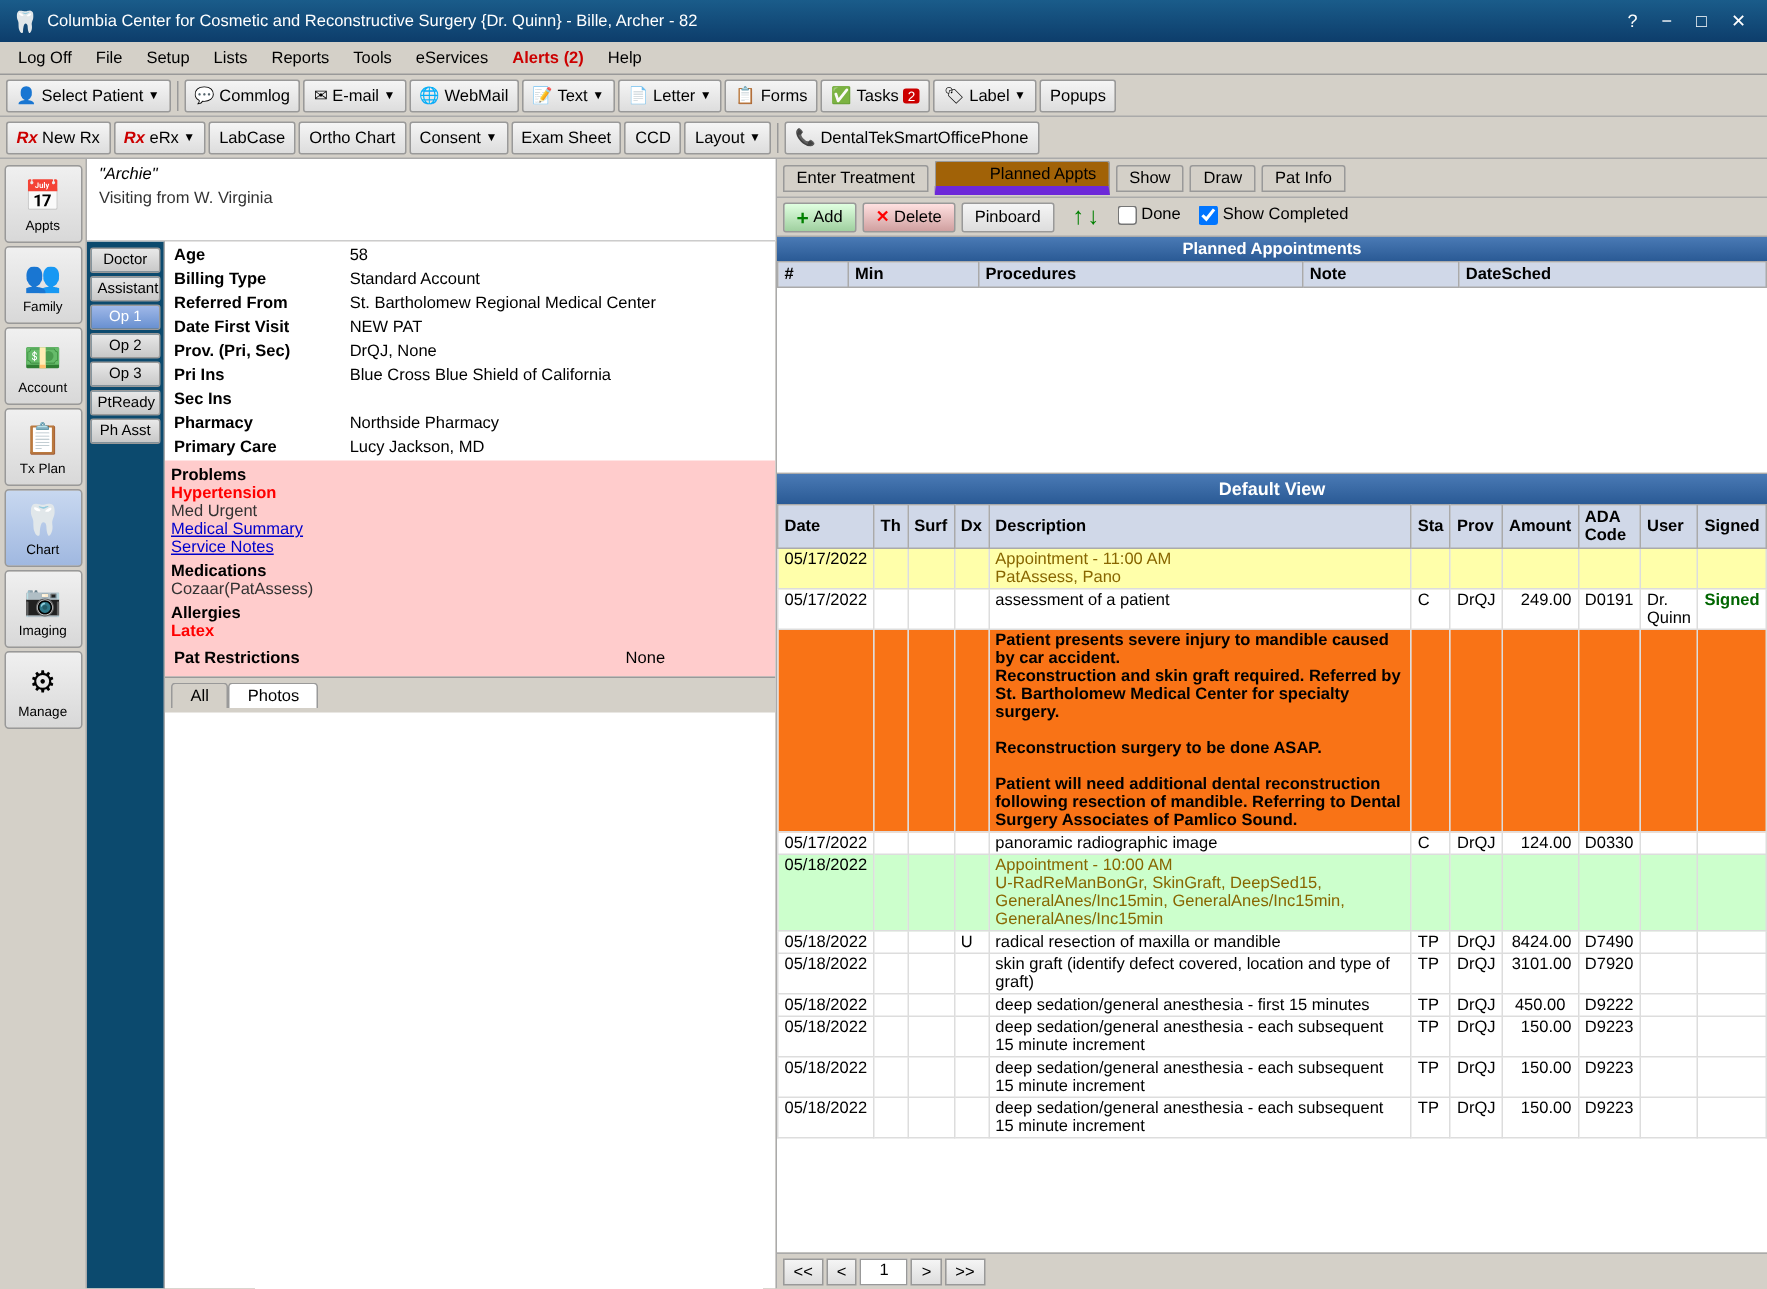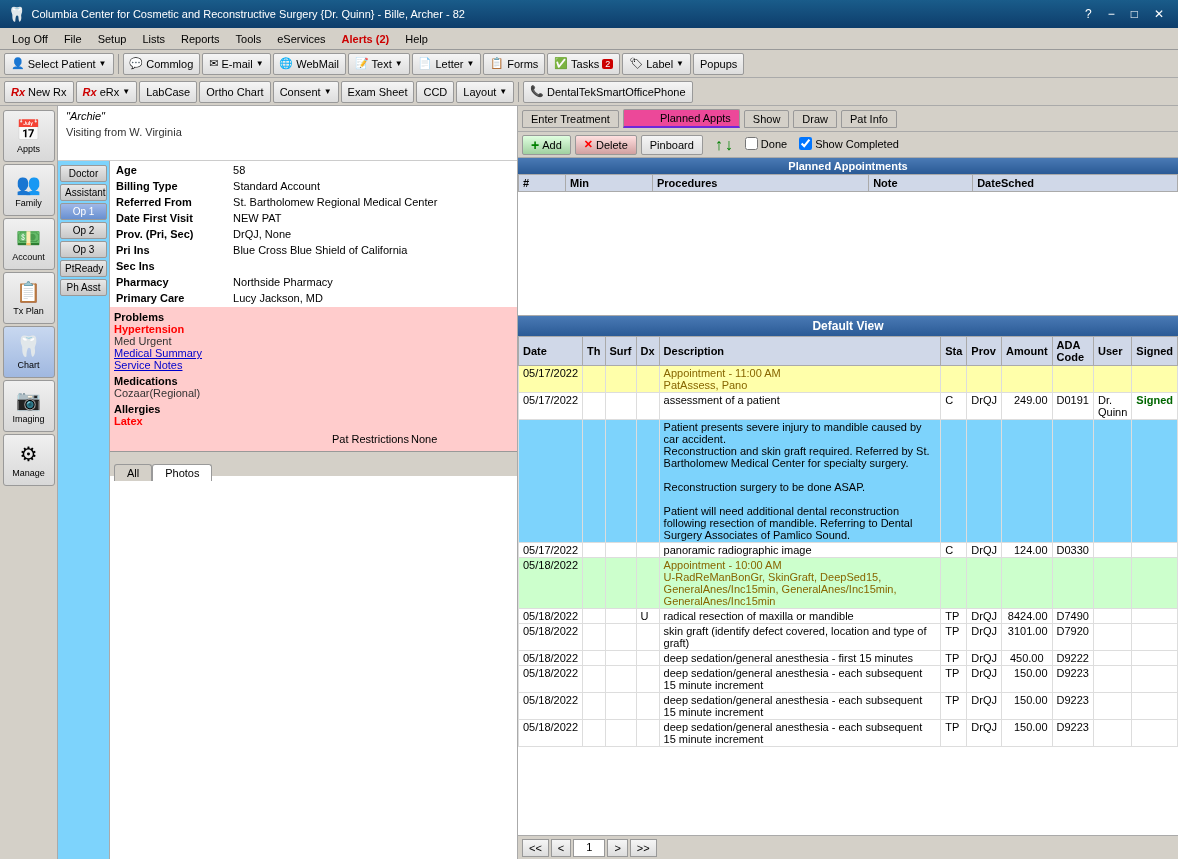--- a/index.html
+++ b/index.html
@@ -32,42 +32,42 @@
     
     
     #left-panel { width: 460px; display: flex; flex-direction: column; border-right: 1px solid #aaa; }
     
     
     #patient-header { background: white; padding: 4px 8px; border-bottom: 1px solid #ccc; min-height: 55px; }
     #patient-header .nickname { font-style: italic; font-size: 11px; }
     #patient-header .info { font-size: 11px; color: #333; margin-top: 4px; }
     
     
-    #role-buttons { display: flex; flex-direction: column; gap: 2px; padding: 4px 2px; background: #7dd3fc; border-right: 1px solid #aaa; width: 52px; }
+    #role-buttons { display: flex; flex-direction: column; gap: 2px; padding: 4px 2px; background: #0c4a6e; border-right: 1px solid #aaa; width: 52px; }
     .role-btn { background: linear-gradient(to bottom, #e8e8e8, #c8c8c8); border: 1px solid #999; padding: 2px 4px; cursor: pointer; font-size: 10px; text-align: center; border-radius: 2px; }
     .role-btn.active { background: linear-gradient(to bottom, #a0b8e8, #6890d0); color: white; }
     #patient-info-box { flex: 1; background: white; overflow-y: auto; }
     .info-header { background: linear-gradient(to bottom, #4a7ab5, #2a5a95); color: white; text-align: center; padding: 3px; font-weight: bold; font-size: 11px; }
     .problems-section { background: #ffcccc; padding: 4px; }
     .problems-section .label { font-weight: bold; font-size: 11px; }
     .problems-section .hypertension { color: red; font-weight: bold; }
     .problems-section .med-urgent { color: #333; }
     .problems-section .medications { font-weight: bold; margin-top: 4px; }
     .problems-section .drug { color: #333; }
     .problems-section .allergies { font-weight: bold; margin-top: 4px; }
     .problems-section .latex { color: red; font-weight: bold; }
     
     
     #right-panel { flex: 1; display: flex; flex-direction: column; overflow: hidden; }
     
     
     #planned-appts { height: 210px; border-bottom: 1px solid #aaa; display: flex; flex-direction: column; }
     #planned-tabs { background: #d4d0c8; display: flex; align-items: center; padding: 2px 4px; gap: 4px; border-bottom: 1px solid #aaa; height: 26px; }
     .tab-btn { background: #d4d0c8; border: 1px solid #999; padding: 2px 8px; cursor: pointer; font-size: 11px; border-radius: 2px 2px 0 0; }
-    .tab-btn.active { background: #ec4899; border-bottom: 2px solid #6d28d9; padding-left: 36px; }
+    .tab-btn.active { background: #a16207; border-bottom: 6px solid #6d28d9; padding-left: 36px; }
     #planned-actions { background: #d4d0c8; display: flex; align-items: center; padding: 2px 4px; gap: 4px; border-bottom: 1px solid #aaa; height: 26px; }
     .action-btn { background: linear-gradient(to bottom, #f5f5f5, #ddd); border: 1px solid #999; padding: 2px 8px; cursor: pointer; font-size: 11px; display: flex; align-items: center; gap: 3px; border-radius: 2px; height: 20px; }
     .add-btn { background: linear-gradient(to bottom, #e0ffe0, #a0d0a0); }
     .del-btn { background: linear-gradient(to bottom, #ffe0e0, #d0a0a0); }
     .pinboard-btn { background: linear-gradient(to bottom, #f5f5f5, #ddd); }
     .planned-header { background: linear-gradient(to bottom, #4a7ab5, #2a5a95); color: white; text-align: center; padding: 2px; font-weight: bold; }
     .planned-table { width: 100%; border-collapse: collapse; font-size: 11px; }
     .planned-table th { background: #d0d8e8; border: 1px solid #aaa; padding: 2px 4px; text-align: left; }
     .planned-table-container { flex: 1; overflow-y: auto; background: white; }
     
@@ -78,21 +78,21 @@
     .chart-table th { background: #d0d8e8; border: 1px solid #aaa; padding: 2px 4px; text-align: left; font-size: 11px; }
     .chart-table td { border: 1px solid #ddd; padding: 1px 4px; vertical-align: top; font-size: 11px; }
     .chart-table-container { flex: 1; overflow-y: auto; background: white; }
     
     
     #pagination { background: #d4d0c8; height: 24px; display: flex; align-items: center; padding: 2px 4px; gap: 2px; border-top: 1px solid #aaa; }
     .page-btn { background: linear-gradient(to bottom, #f5f5f5, #ddd); border: 1px solid #999; padding: 1px 6px; cursor: pointer; font-size: 11px; height: 18px; }
     .page-num { background: white; border: 1px solid #999; padding: 1px 12px; font-size: 11px; height: 18px; text-align: center; }
     
     
-    #bottom-tabs { height: 24px; display: flex; align-items: flex-start; background: #d4d0c8; padding: 12px 4px; border-top: 1px solid #999; }
+    #bottom-tabs { height: 24px; display: flex; align-items: center; background: #d4d0c8; padding: 0 4px; border-top: 1px solid #999; }
     .bottom-tab { background: #d4d0c8; border: 1px solid #999; border-bottom: none; padding: 2px 12px; cursor: pointer; font-size: 11px; border-radius: 3px 3px 0 0; }
     .bottom-tab.active { background: white; }
     
     
     ::-webkit-scrollbar { width: 12px; height: 12px; }
     ::-webkit-scrollbar-track { background: #d4d0c8; }
     ::-webkit-scrollbar-thumb { background: #a0a0a0; border: 1px solid #888; }
     
     #lower-left { display: flex; flex: 1; overflow: hidden; }
     
@@ -314,27 +314,27 @@
         </tbody>
           </table>
 
         <div class="problems-section">
           <div class="label">Problems</div>
           <div class="hypertension">Hypertension</div>
           <div class="med-urgent">Med Urgent</div>
           <div style="color:#0000cc;text-decoration:underline;cursor:pointer;">Medical Summary</div>
           <div style="color:#0000cc;text-decoration:underline;cursor:pointer;">Service Notes</div>
           <div class="medications">Medications</div>
-          <div class="drug">Cozaar(Regional)</div>
+          <div class="drug">Cozaar(PatAssess)</div>
           <div class="allergies">Allergies</div>
           <div class="latex">Latex</div>
           <table style="width:100%;margin-top:4px;">
             <tbody>
                 <tr>
-              <td style="font-weight:normal;font-size:11px;text-align:right;">Pat Restrictions</td>
+              <td style="font-weight:bold;font-size:11px;">Pat Restrictions</td>
               <td style="font-size:11px;">None</td>
             </tr>
           </tbody>
             </table>
         </div>
 
         <div id="bottom-tabs">
           <div class="bottom-tab">All</div>
           <div class="bottom-tab active">Photos</div>
         </div>
@@ -441,21 +441,21 @@
     <td></td>
     <td></td>
     <td style="">assessment of a patient</td>
     <td>C</td>
     <td>DrQJ</td>
     <td style="text-align:right;">249.00</td>
     <td>D0191</td>
     <td>Dr. Quinn</td>
     <td style="color:#006600;font-weight:bold;">Signed</td>
   </tr>
-              <tr style="background: #7dd3fc;">
+              <tr style="background: #f97316; font-weight: bold;">
     <td style="white-space:nowrap;"></td>
     <td></td>
     <td></td>
     <td></td>
     <td style="">Patient presents severe injury to mandible caused by car accident.<br>Reconstruction and skin graft required. Referred by St. Bartholomew Medical Center for specialty surgery.<br><br>Reconstruction surgery to be done ASAP.<br><br>Patient will need additional dental reconstruction following resection of mandible. Referring to Dental Surgery Associates of Pamlico Sound.</td>
     <td></td>
     <td></td>
     <td style="text-align:right;"></td>
     <td></td>
     <td></td>

